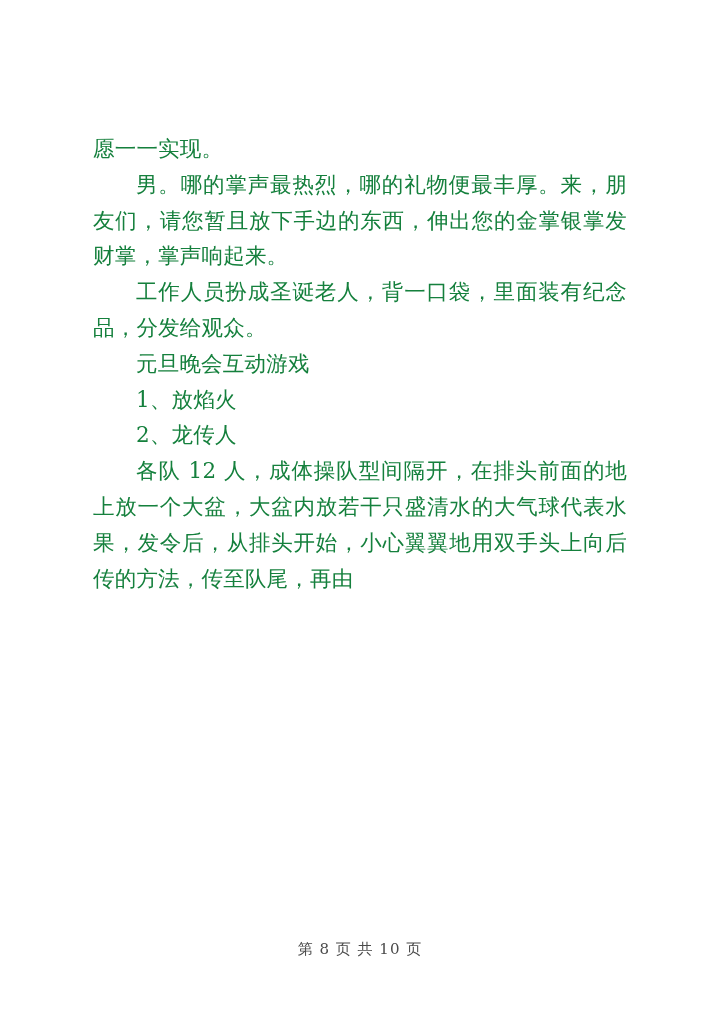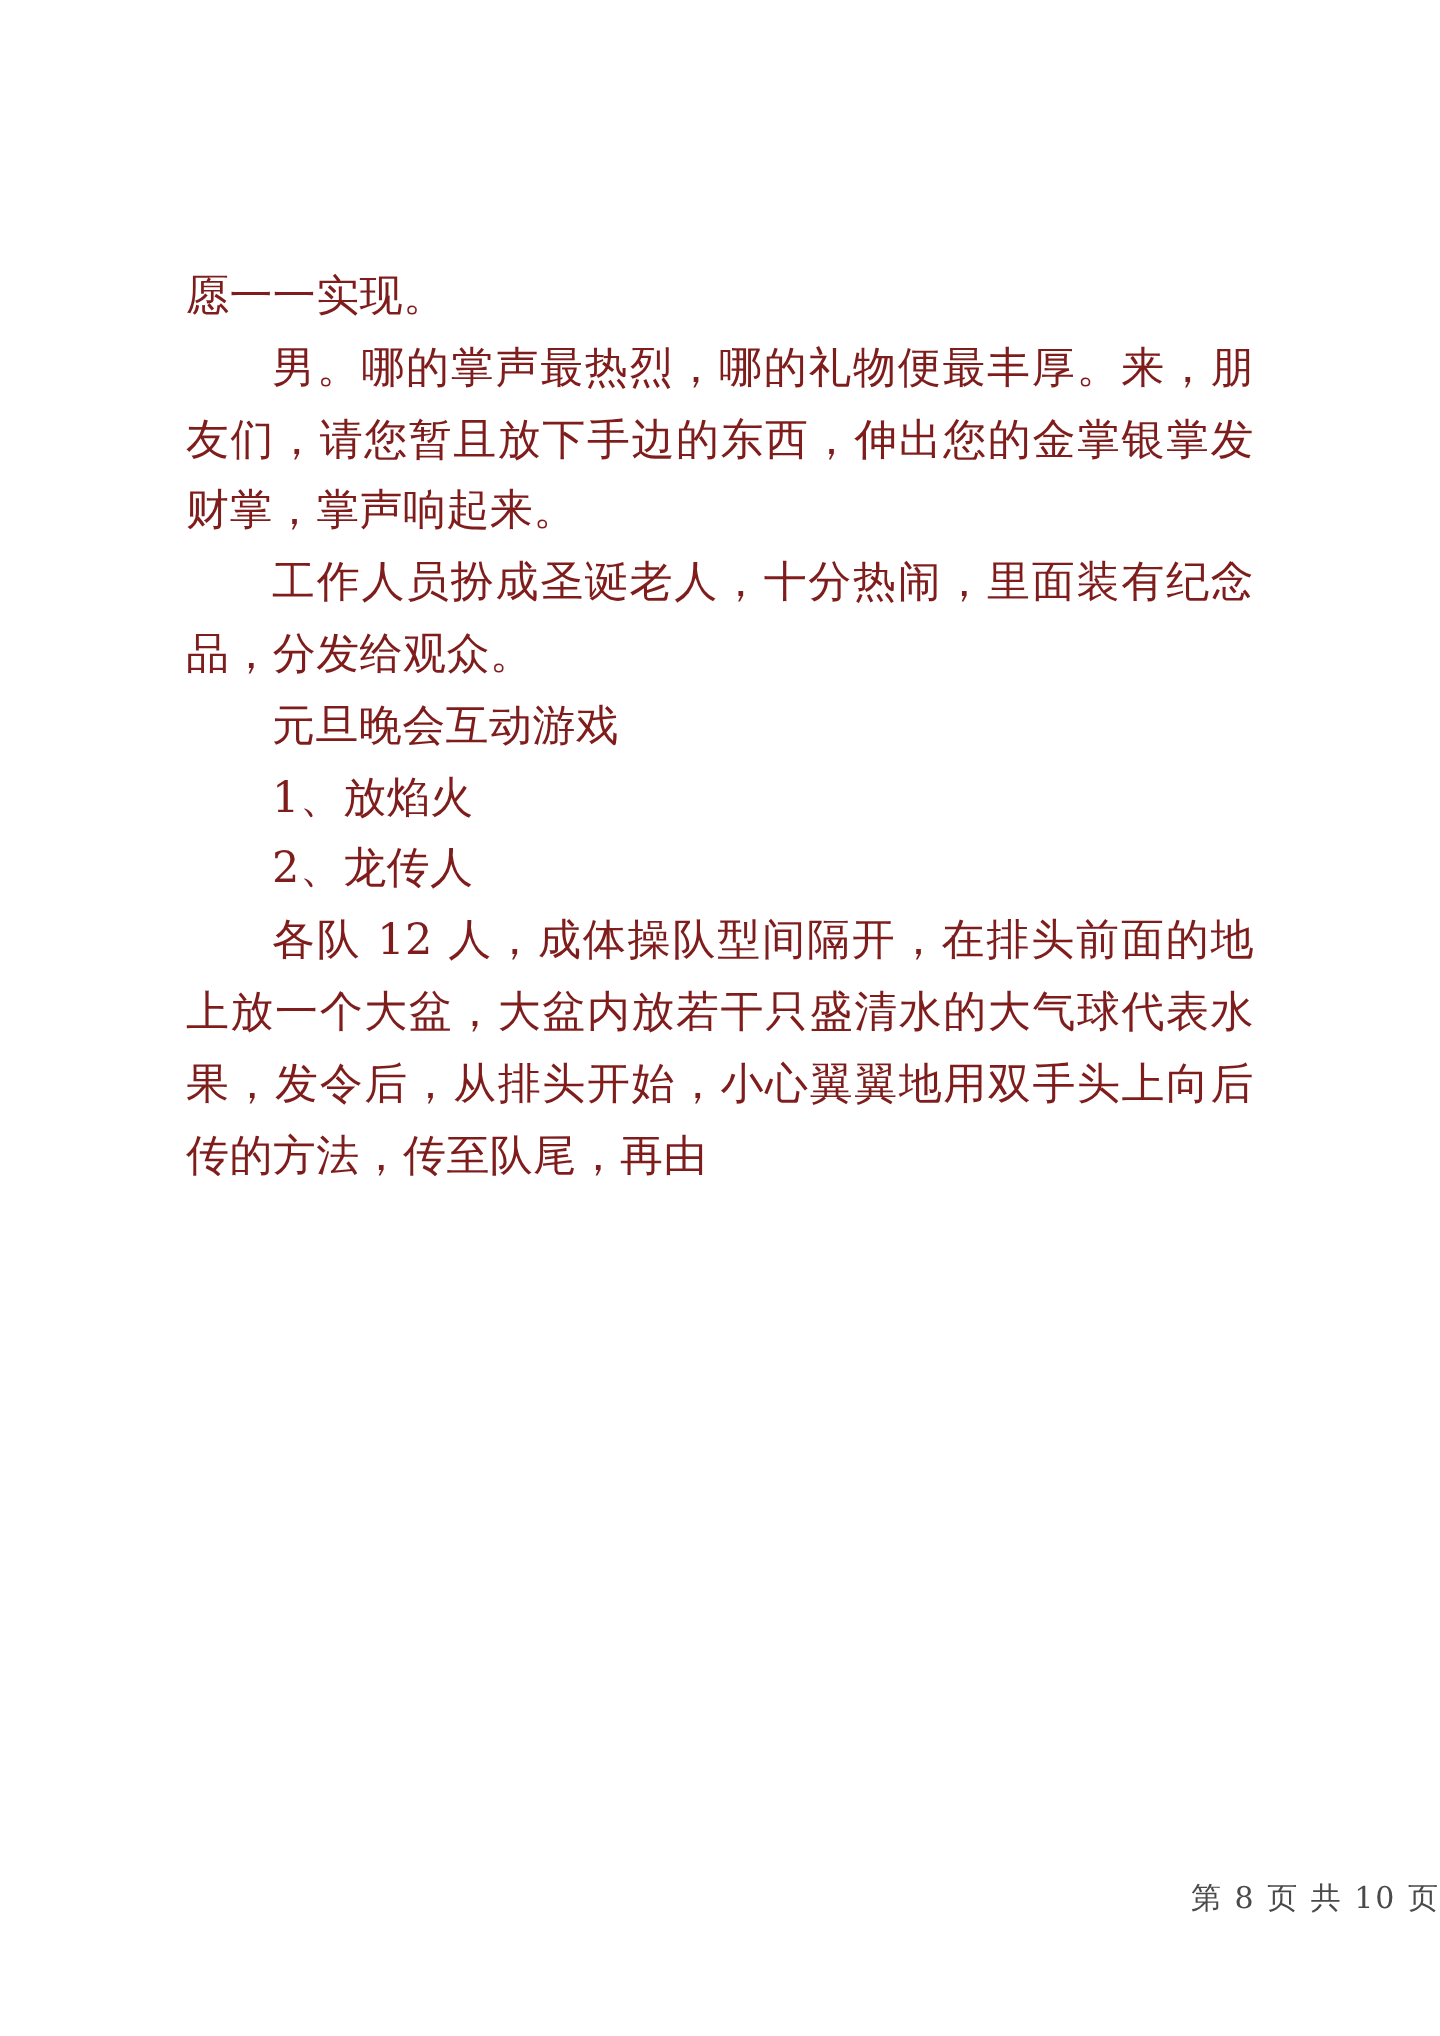--- a/index.html
+++ b/index.html
@@ -18,56 +18,56 @@
   .content {
     position: absolute;
     left: 93px;
     top: 131px;
     width: 534px;
   }
   .para {
     margin: 0;
     font-size: 21.5px;
     line-height: 35.8px;
-    color: #7f1d1d;
+    color: #15803d;
     text-align: justify;
     text-justify: inter-character;
     text-align-last: left;
     letter-spacing: 0.2px;
     white-space: normal;
     word-break: break-all;
   }
   .indent {
     text-indent: 43px;
   }
   .noindent {
     text-indent: 0;
   }
   .footer {
     position: absolute;
     left: 0;
     top: 938px;
     width: 720px;
-    text-align: right;
+    text-align: center;
     font-size: 15px;
     line-height: 22px;
     color: #4a4a4a;
     letter-spacing: 1px;
     font-family: "DejaVu Serif", "Liberation Serif", serif;
   }
 </style>
 </head>
 <body>
 
 <div class="page">
 
   <div class="content">
     <p class="para noindent">愿一一实现。</p>
     <p class="para indent">男。哪的掌声最热烈，哪的礼物便最丰厚。来，朋友们，请您暂且放下手边的东西，伸出您的金掌银掌发财掌，掌声响起来。</p>
-    <p class="para indent">工作人员扮成圣诞老人，十分热闹，里面装有纪念品，分发给观众。</p>
+    <p class="para indent">工作人员扮成圣诞老人，背一口袋，里面装有纪念品，分发给观众。</p>
     <p class="para indent">元旦晚会互动游戏</p>
     <p class="para indent">1、放焰火</p>
     <p class="para indent">2、龙传人</p>
     <p class="para indent">各队 12 人，成体操队型间隔开，在排头前面的地上放一个大盆，大盆内放若干只盛清水的大气球代表水果，发令后，从排头开始，小心翼翼地用双手头上向后传的方法，传至队尾，再由</p>
   </div>
 
   <div class="footer">第 8 页  共 10 页</div>
 
 </div>
 

